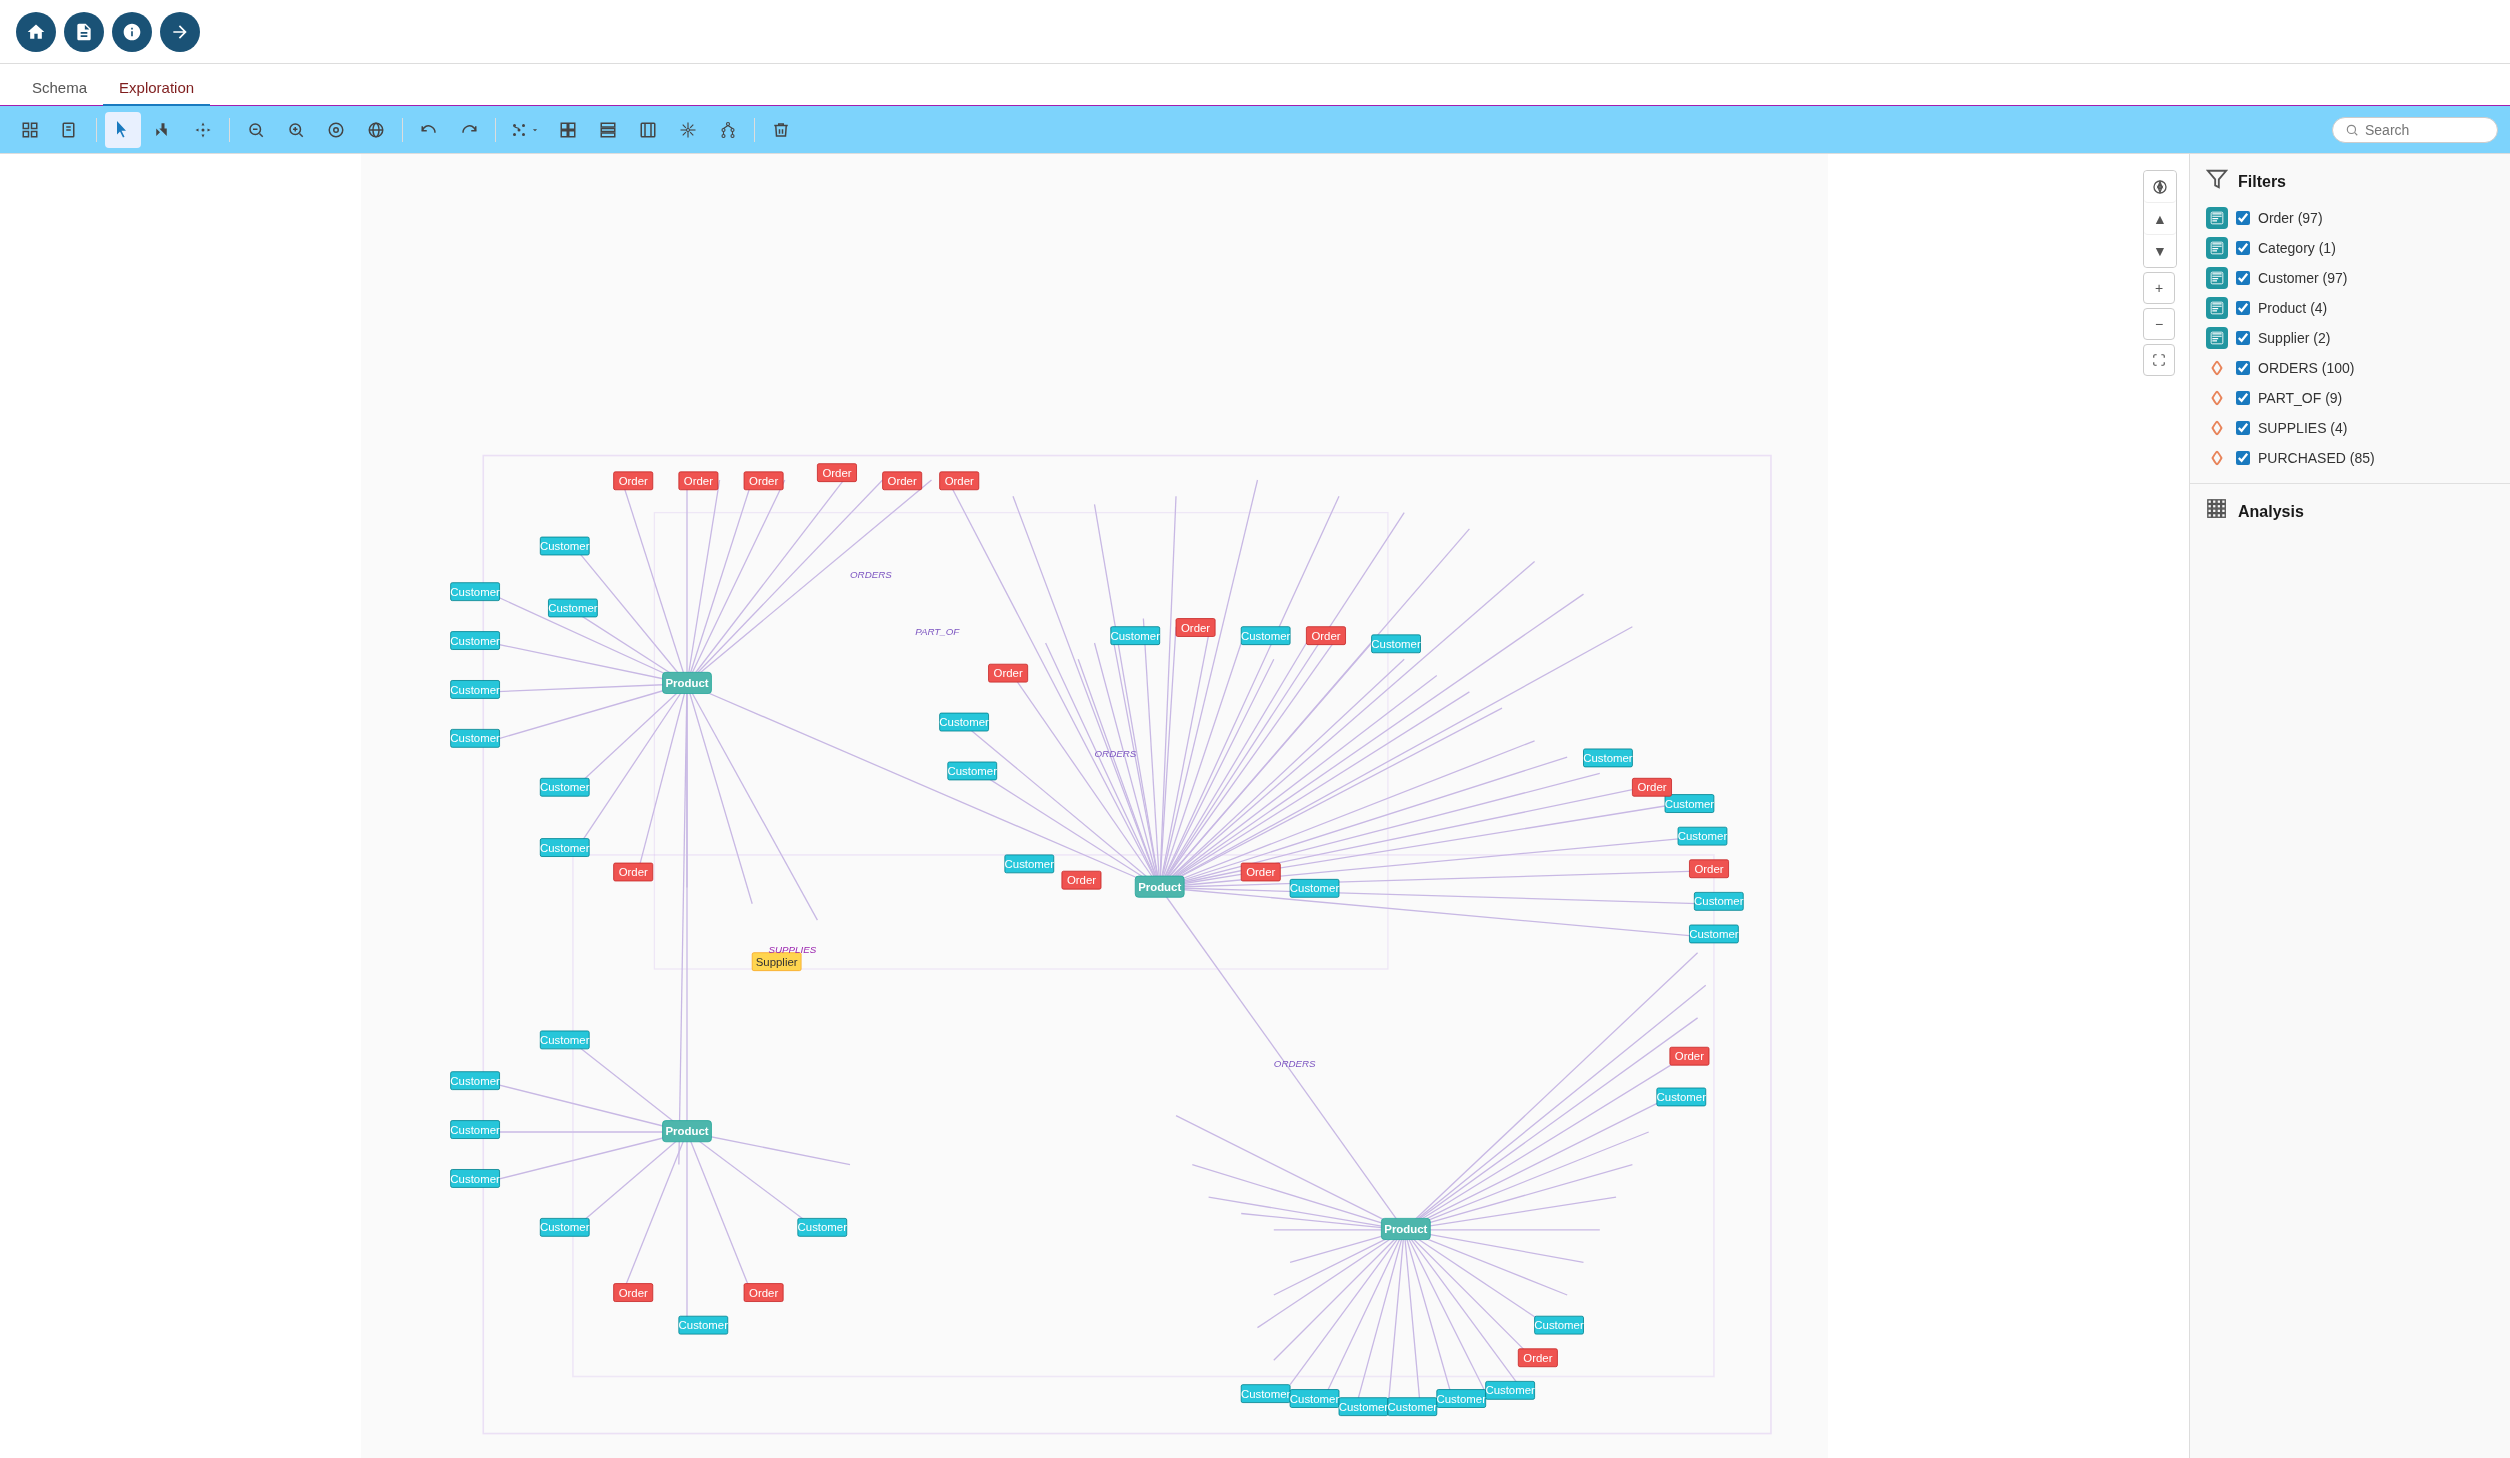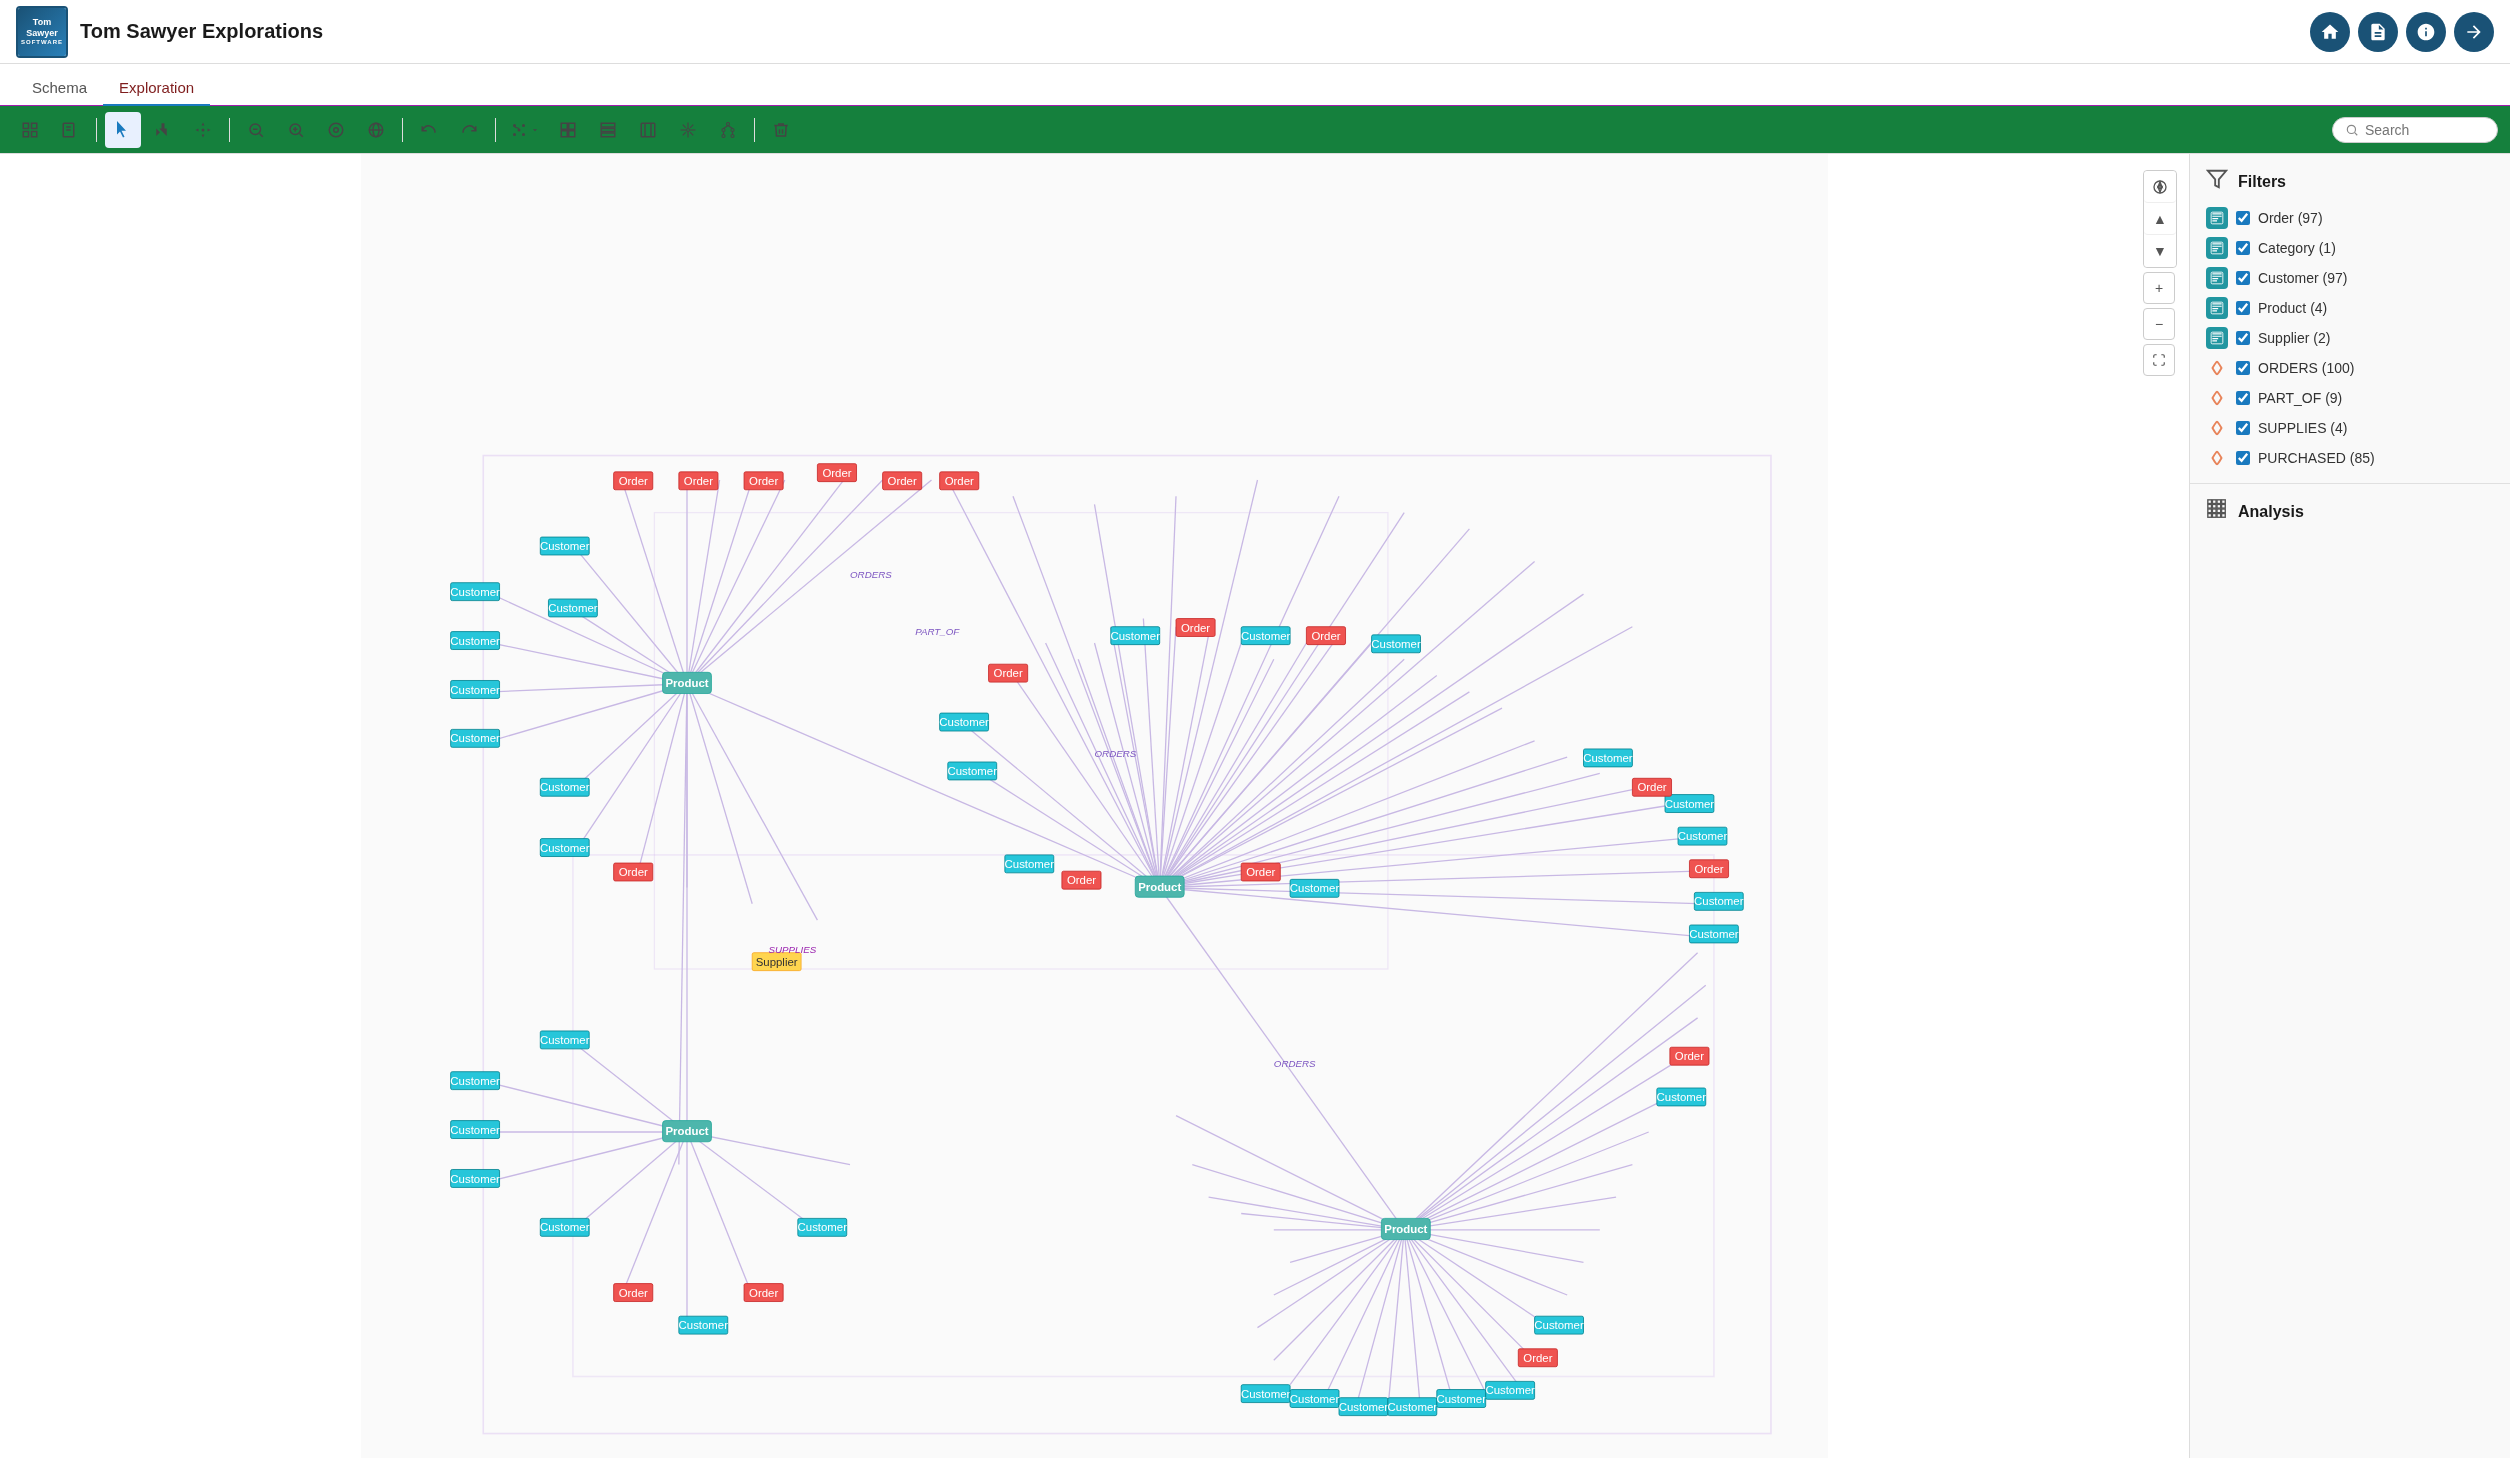--- a/index.html
+++ b/index.html
@@ -56,21 +56,21 @@
       color: #555;
     }
     .tab.active {
       color: #7f1d1d;
       border-bottom-color: #1a7abf;
       font-weight: 500;
     }
 
     
     .toolbar {
-      background: #15803d;
+      background: #7dd3fc;
       border-bottom: 1px solid #ddd;
       display: flex;
       align-items: center;
       padding: 4px 12px;
       gap: 4px;
       height: 48px;
     }
     .toolbar-btn {
       width: 36px; height: 36px;
       border: none; background: transparent; cursor: pointer;
@@ -162,29 +162,20 @@
     .filter-checkbox { accent-color: #1a7abf; width: 14px; height: 14px; }
     .filter-label { font-size: 14px; color: #333; }
 
     
     .analysis-section { padding: 14px 16px; }
   </style>
 </head>
 <body>
 
 <div class="header">
-  <div class="header-left">
-    <div class="logo-box">
-      <div class="logo-inner">
-        <span style="font-size:9px; font-weight:900;">Tom Sawyer</span>
-        <span style="font-size:6px; letter-spacing:1px;">SOFTWARE</span>
-      </div>
-    </div>
-    <span class="header-title">Tom Sawyer Explorations</span>
-  </div>
   <div class="header-icons">
     <button class="header-icon-btn" title="Home">
       <svg width="20" height="20" viewBox="0 0 24 24" fill="white">
           <path d="M10 20v-6h4v6h5v-8h3L12 3 2 12h3v8z"></path>
         </svg>
     </button>
     <button class="header-icon-btn" title="Document">
       <svg width="20" height="20" viewBox="0 0 24 24" fill="white">
           <path d="M14 2H6c-1.1 0-2 .9-2 2v16c0 1.1.9 2 2 2h12c1.1 0 2-.9 2-2V8l-6-6zm2 16H8v-2h8v2zm0-4H8v-2h8v2zm-3-5V3.5L18.5 9H13z"></path>
         </svg>

